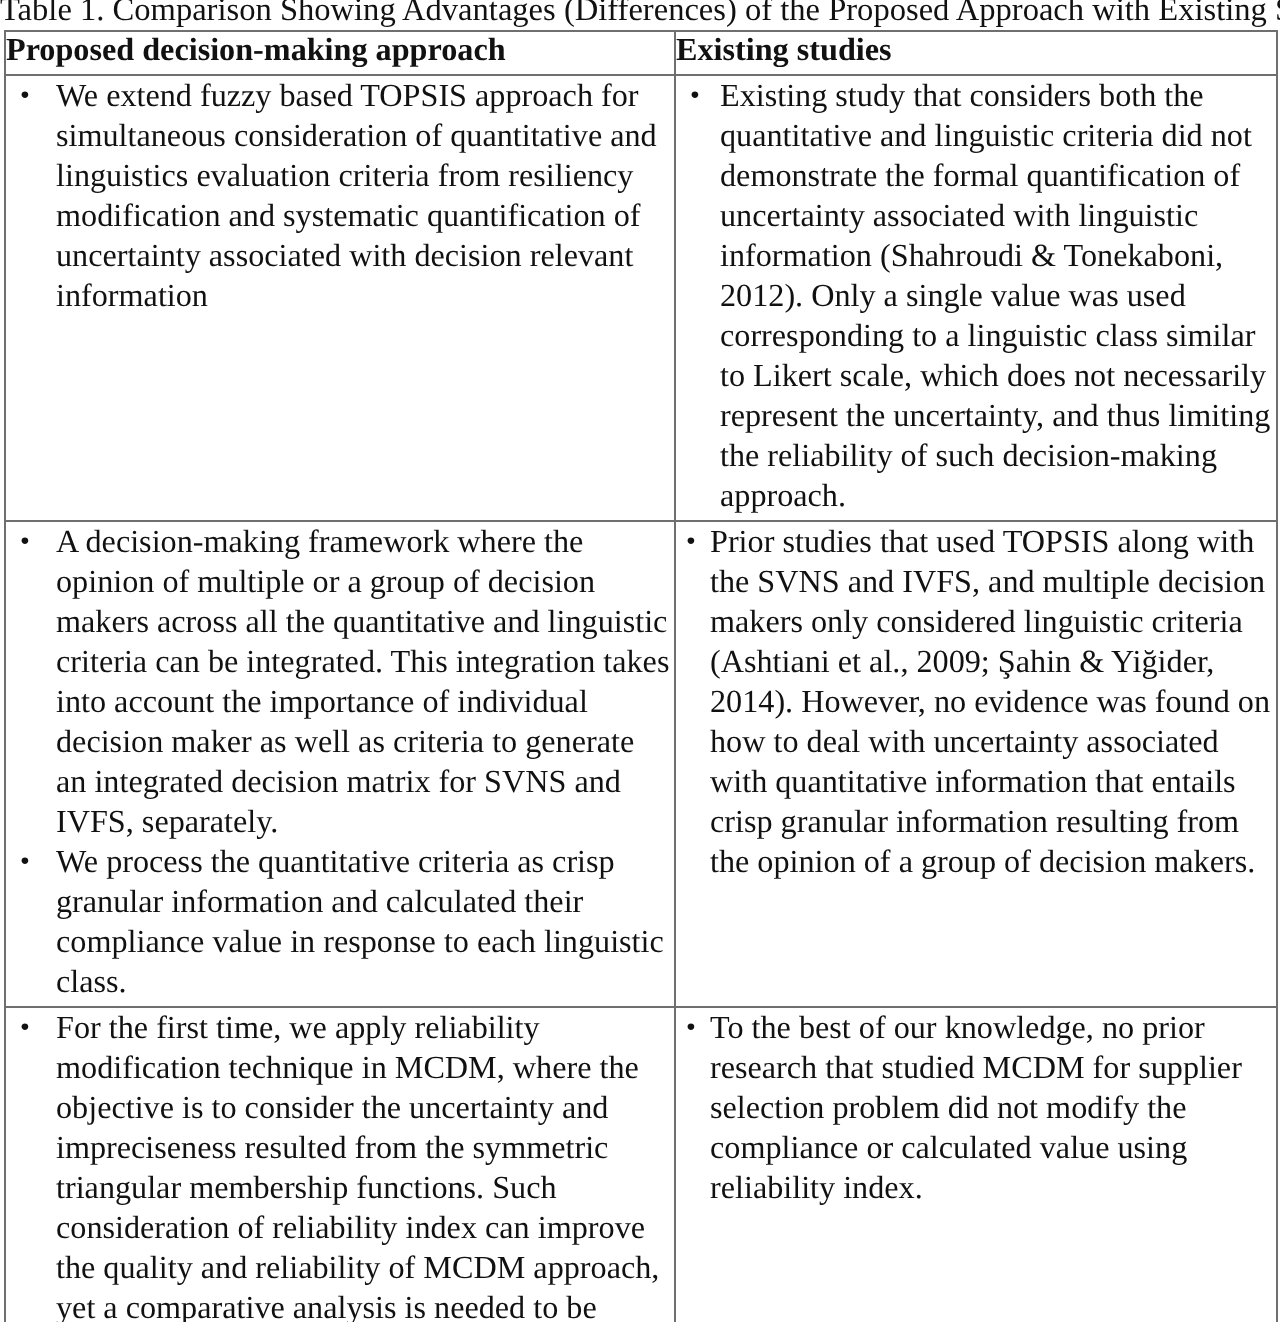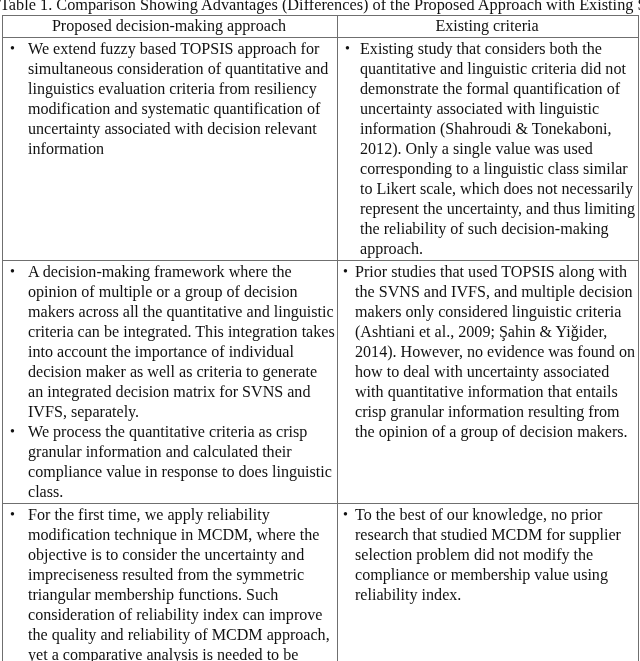--- a/index.html
+++ b/index.html
@@ -33,22 +33,22 @@
       border-collapse: collapse;
       table-layout: fixed;
       font-size: 16.1px;
       line-height: 20px;
     }
     table.cmp th, table.cmp td {
       border: 1.5px solid #6f6f6f;
       vertical-align: top;
     }
     table.cmp th {
-      font-weight: normal;
-      text-align: center;
+      font-weight: bold;
+      text-align: left;
       height: 20px;
       padding: 0 2px 1px 0;
     }
     col.c1 { width: 335px; }
     col.c2 { width: 301px; }
     td ul {
       list-style: none;
       margin: 0;
       padding: 0;
     }
@@ -76,21 +76,21 @@
 <div class="caption">Table 1. Comparison Showing Advantages (Differences) of the Proposed Approach with Existing Studies</div>
 
 <table class="cmp">
   <colgroup>
     <col class="c1">
     <col class="c2">
   </colgroup>
   <thead>
     <tr>
       <th>Proposed decision-making approach</th>
-      <th>Existing criteria</th>
+      <th>Existing studies</th>
     </tr>
   </thead>
   <tbody>
     <tr class="r1">
       <td class="left">
         <ul>
           <li>
             <span class="bullet">•</span>
             <span>We extend fuzzy based TOPSIS approach for simultaneous consideration of quantitative and linguistics evaluation criteria from resiliency modification and systematic quantification of uncertainty associated with decision relevant information</span>
           </li>
@@ -107,21 +107,21 @@
     </tr>
     <tr class="r2">
       <td class="left">
         <ul>
           <li>
             <span class="bullet">•</span>
             <span>A decision-making framework where the opinion of multiple or a group of decision makers across all the quantitative and linguistic criteria can be integrated. This integration takes into account the importance of individual decision maker as well as criteria to generate an integrated decision matrix for SVNS and IVFS, separately.</span>
           </li>
           <li>
             <span class="bullet">•</span>
-            <span>We process the quantitative criteria as crisp granular information and calculated their compliance value in response to does linguistic class.</span>
+            <span>We process the quantitative criteria as crisp granular information and calculated their compliance value in response to each linguistic class.</span>
           </li>
         </ul>
       </td>
       <td class="right tight">
         <ul>
           <li>
             <span class="bullet">•</span>
             <span>Prior studies that used TOPSIS along with the SVNS and IVFS, and multiple decision makers only considered linguistic criteria (Ashtiani et al., 2009; Şahin &amp; Yiğider, 2014). However, no evidence was found on how to deal with uncertainty associated with quantitative information that entails crisp granular information resulting from the opinion of a group of decision makers.</span>
           </li>
         </ul>
@@ -133,19 +133,19 @@
           <li>
             <span class="bullet">•</span>
             <span>For the first time, we apply reliability modification technique in MCDM, where the objective is to consider the uncertainty and impreciseness resulted from the symmetric triangular membership functions. Such consideration of reliability index can improve the quality and reliability of MCDM approach, yet a comparative analysis is needed to be performed to assess the superiority of this addition.</span>
           </li>
         </ul>
       </td>
       <td class="right tight">
         <ul>
           <li>
             <span class="bullet">•</span>
-            <span>To the best of our knowledge, no prior research that studied MCDM for supplier selection problem did not modify the compliance or membership value using reliability index.</span>
+            <span>To the best of our knowledge, no prior research that studied MCDM for supplier selection problem did not modify the compliance or calculated value using reliability index.</span>
           </li>
         </ul>
       </td>
     </tr>
   </tbody>
 </table>
 
 </body></html>

